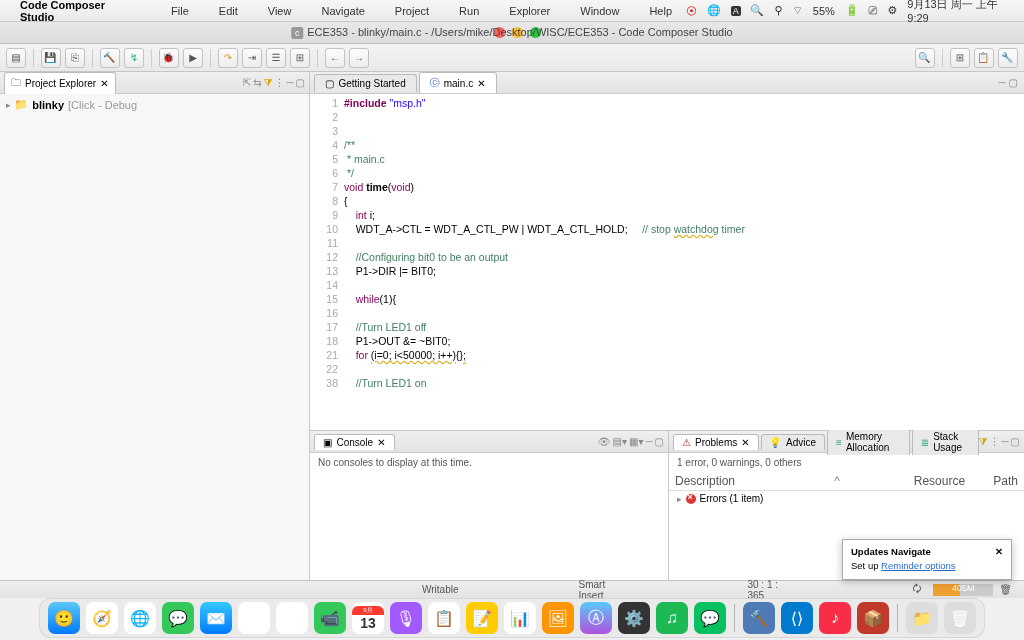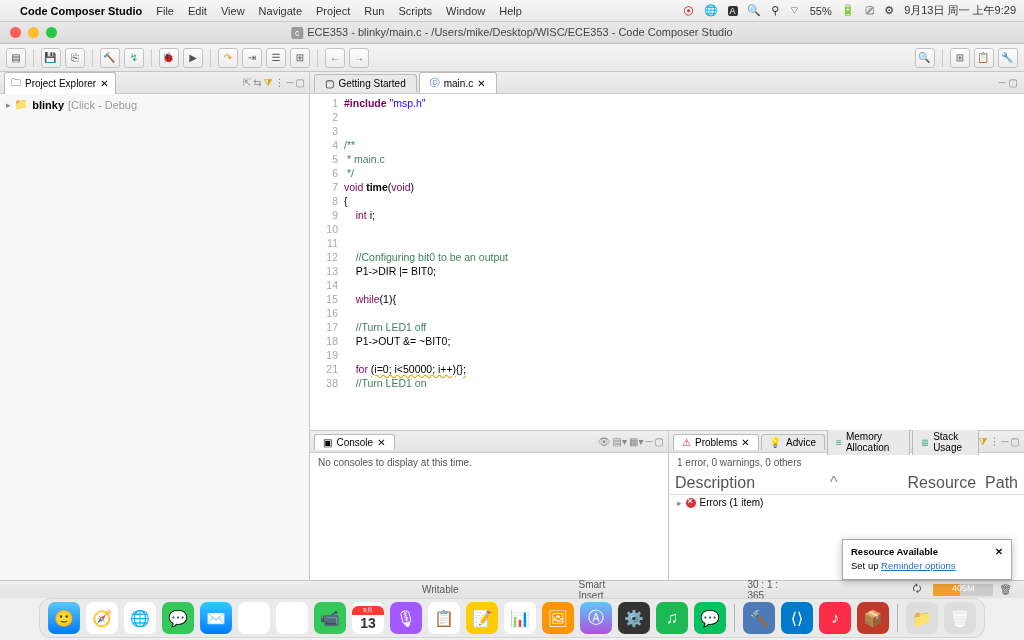--- a/index.html
+++ b/index.html
@@ -2,26 +2,26 @@
 <html><head>
 <meta charset="utf-8">
 <style>
 * { margin:0; padding:0; box-sizing:border-box; font-family:-apple-system,"Helvetica Neue",Arial,sans-serif; }
 body { width:1024px; height:640px; overflow:hidden; background:#f0f0f0; font-size:11px; }
 
 
 .menubar { height:22px; background:linear-gradient(#f6f6f6,#eaeaea); display:flex; align-items:center; padding:0 8px; border-bottom:1px solid #c8c8c8; }
 .apple-logo { font-size:14px; margin-right:12px; }
 .menubar .app { font-weight:600; margin-right:14px; }
-.menubar .m { margin-right:14px; color:#333; cursor:default; }
+.menubar .m { margin-right:14px; color:#333; cursor:default;margin-left:16px; }
 .menubar .right { margin-left:auto; display:flex; align-items:center; gap:10px; color:#333; }
 .menubar .right span { font-size:11px; }
 
 
-.wintitle { height:22px; background:linear-gradient(#e8e8e8,#dcdcdc); display:flex; align-items:center; border-bottom:1px solid #bcbcbc; position:relative; }
+.wintitle { height:22px; background:linear-gradient(#e8e8e8,#dcdcdc); display:flex; align-items:center; border-bottom:1px solid #bcbcbc; position:relative;justify-content:center; }
 .traffic { display:flex; gap:7px; padding-left:10px; }
 .tl { width:11px; height:11px; border-radius:50%; }
 .tl.r{background:#ff5f57}.tl.y{background:#ffbd2e}.tl.g{background:#28c940}
 .wintitle .title { position:absolute; left:50%; transform:translateX(-50%); font-size:11px; color:#444; }
 .wintitle .cbadge { display:inline-block; width:12px; height:12px; background:#999; color:#fff; font-size:9px; line-height:12px; text-align:center; border-radius:2px; margin-right:4px; }
 
 
 .toolbar { height:28px; background:linear-gradient(#f4f4f4,#e9e9e9); border-bottom:1px solid #c5c5c5; display:flex; align-items:center; padding:0 6px; gap:4px; }
 .tb-btn { width:20px; height:20px; border:1px solid #c2c2c2; background:linear-gradient(#fdfdfd,#ececec); border-radius:3px; display:flex; align-items:center; justify-content:center; font-size:10px; color:#555; }
 .tb-sep { width:1px; height:18px; background:#ccc; margin:0 3px; }
@@ -56,21 +56,21 @@
 .warn { text-decoration:underline wavy #d6a400; }
 
 
 .bottom { display:flex; height:150px; border-top:1px solid #c9c9c9; }
 .console { flex:1; background:#fff; border-right:1px solid #c9c9c9; display:flex; flex-direction:column; }
 .panel-tabs { height:22px; background:linear-gradient(#efefef,#e3e3e3); border-bottom:1px solid #ccc; display:flex; align-items:center; padding:0 4px; }
 .panel-tab { padding:2px 8px; background:#fff; border:1px solid #bbb; border-bottom:none; border-radius:3px 3px 0 0; font-size:10px; display:flex; align-items:center; gap:4px; }
 .panel-body { padding:4px 8px; font-size:10px; color:#555; }
 .problems { width:355px; background:#fff; display:flex; flex-direction:column; }
 .prob-tabs { display:flex; gap:2px; align-items:center; flex:1;}
-.prob-head { font-size:16px; color:#555; display:flex; border-bottom:1px solid #ddd; padding:2px 6px; }
+.prob-head { font-size:12px; color:#555; display:flex; border-bottom:1px solid #ddd; padding:2px 6px; }
 .prob-head span:nth-child(1){flex:2}.prob-head span:nth-child(2){flex:1}.prob-head span:nth-child(3){flex:1}
 .prob-row { padding:2px 8px; font-size:10px; display:flex; align-items:center; gap:4px; }
 .err-icon { width:10px; height:10px; background:#d33; border-radius:50%; display:inline-block; position:relative; }
 .err-icon::after{content:"×";color:#fff;font-size:9px;position:absolute;left:2px;top:-2px;font-weight:bold}
 
 
 .status { height:18px; background:linear-gradient(#eee,#e2e2e2); border-top:1px solid #c5c5c5; display:flex; align-items:center; font-size:10px; color:#555; padding:0 12px; gap:120px; }
 .status .s1{margin-left:410px}
 .heap { display:inline-block; width:60px; height:12px; background:#ccc; position:relative; margin-left:6px; }
 .heap .fill{position:absolute;left:0;top:0;bottom:0;width:45%;background:#f0a030}
@@ -92,21 +92,21 @@
 
 <div class="menubar">
   <span class="apple-logo"></span>
   <span class="app">Code Composer Studio</span>
   <span class="m">File</span>
   <span class="m">Edit</span>
   <span class="m">View</span>
   <span class="m">Navigate</span>
   <span class="m">Project</span>
   <span class="m">Run</span>
-  <span class="m">Scripts</span>
+  <span class="m">Explorer</span>
   <span class="m">Window</span>
   <span class="m">Help</span>
   <div class="right">
     <span style="color:#d33">⦿</span>
     <span>🌐</span>
     <span style="background:#333;color:#fff;padding:0 2px;border-radius:2px;font-size:9px">A</span>
     <span>🔍</span>
     <span>⚲</span>
     <span>⌔</span>
     <span>55%</span>
@@ -238,20 +238,21 @@
           <span class="ctext">{</span>
         </div>
         <div class="cline">
           <span class="gutter"></span>
           <span class="lno">9</span>
           <span class="ctext">    <span class="kw">int</span> i;</span>
         </div>
         <div class="cline">
           <span class="gutter"></span>
           <span class="lno">10</span>
+          <span class="ctext">    WDT_A-&gt;CTL = WDT_A_CTL_PW | WDT_A_CTL_HOLD;     <span class="scm">// stop <span class="warn">watchdog</span> timer</span></span>
         </div>
         <div class="cline">
           <span class="gutter"></span>
           <span class="lno">11</span>
           <span class="ctext"></span>
         </div>
         <div class="cline">
           <span class="gutter"></span>
           <span class="lno">12</span>
           <span class="ctext">    <span class="scm">//Configuring bit0 to be an output</span></span>
@@ -281,27 +282,27 @@
           <span class="lno">17</span>
           <span class="ctext">    <span class="scm">//Turn LED1 off</span></span>
         </div>
         <div class="cline">
           <span class="gutter"></span>
           <span class="lno">18</span>
           <span class="ctext">    P1-&gt;OUT &amp;= ~BIT0;</span>
         </div>
         <div class="cline">
           <span class="gutter"></span>
-          <span class="lno">19</span>
-          <span class="ctext"></span>
-        </div>
-        <div class="cline">
-          <span class="gutter"></span>
           <span class="lno">21</span>
           <span class="ctext">    <span class="kw">for</span> <span class="warn">(i=0; i&lt;50000; i++){};</span></span>
+        </div>
+        <div class="cline">
+          <span class="gutter"></span>
+          <span class="lno">22</span>
+          <span class="ctext"></span>
         </div>
         <div class="cline">
           <span class="gutter"></span>
           <span class="lno">38</span>
           <span class="ctext">    <span class="scm">//Turn LED1 on</span></span>
         </div>
       </div>
 
     <div class="bottom">
       <div class="console">
@@ -375,21 +376,21 @@
     <span class="heap">
         <span class="fill"></span>
         <span class="txt">405M</span>
       </span>
     <span>🗑</span>
   </span>
 </div>
 
 <div class="popup">
   <div class="pt">
-      <span>Resource Available</span>
+      <span>Updates Navigate</span>
       <span class="px">✕</span>
     </div>
   <div><span>Set up </span><a href="#">Reminder options</a></div>
 </div>
 
 <div class="dock">
   <div class="app" style="background:linear-gradient(#5ac8fa,#007aff)">🙂</div>
   <div class="app" style="background:#fff">🧭</div>
   <div class="app" style="background:#fff">🌐</div>
   <div class="app" style="background:#34c759">💬</div>

